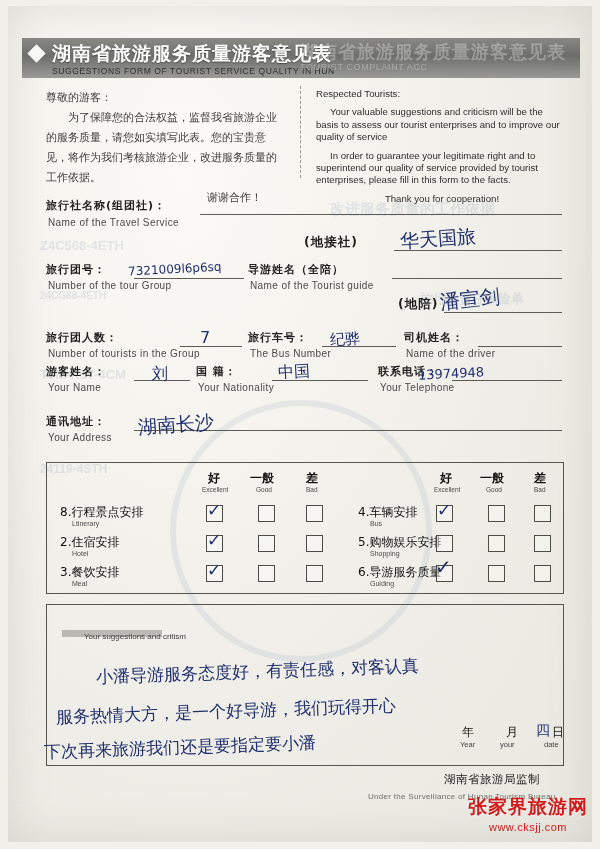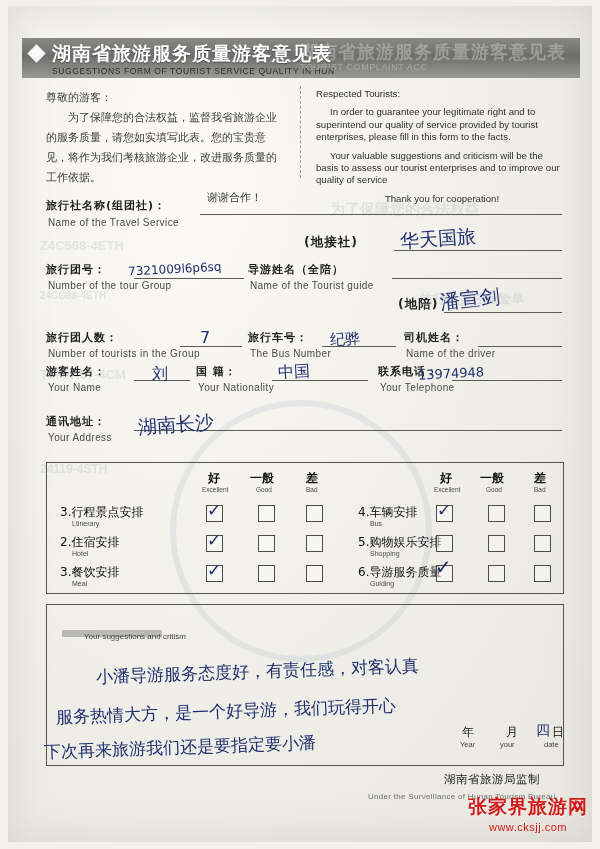--- a/index.html
+++ b/index.html
@@ -262,21 +262,21 @@
     margin-top: 1px;
   }
 </style>
 </head>
 <body>
 
 <div class="page">
   <div class="paper"></div>
 
   <div class="ghost-circle" style="left:170px; top:400px; width:250px; height:250px;"></div>
-  <div class="ghost" style="left:330px; top:200px; font-size:15px;">为了保障您的合法权益</div>
+  <div class="ghost" style="left:330px; top:200px; font-size:15px;">改进服务质量的工作依据</div>
   <div class="ghost" style="left:40px; top:238px; font-size:13px;">Z4C568-4ETH</div>
   <div class="ghost" style="left:40px; top:290px; font-size:10px;">24CG88-4ETH</div>
   <div class="ghost" style="left:40px; top:330px; font-size:13px;margin-top:37px;">T9M-K57-4CM</div>
   <div class="ghost" style="left:40px; top:462px; font-size:12px;">24119-4STH</div>
   <div class="ghost" style="left:420px; top:290px; font-size:13px;">旅行社责任保险单</div>
 
   <div class="header-bar"></div>
   <div class="header-diamond"></div>
   <div class="header-cn">湖南省旅游服务质量游客意见表</div>
   <div class="header-en">SUGGESTIONS FORM OF TOURIST SERVICE QUALITY IN HUN</div>
@@ -284,22 +284,22 @@
   <div class="header-ghost-en">TOURIST COMPLAINT ACC</div>
 
   <div class="notice-left">
     <span>尊敬的游客：</span>
     <span class="indent">为了保障您的合法权益，监督我省旅游企业的服务质量，请您如实填写此表。您的宝贵意见，将作为我们考核旅游企业，改进服务质量的工作依据。</span>
     <span class="thanks">谢谢合作！</span>
   </div>
   <div class="divider-v"></div>
   <div class="notice-right">
     <p>Respected Tourists:</p>
+    <p class="ind">Your valuable suggestions and criticism will be the basis to assess our tourist enterprises and to improve our quality of service</p>
     <p class="ind">In order to guarantee your legitimate right and to superintend our quality of service provided by tourist enterprises, please fill in this form to the facts.</p>
-    <p class="ind">Your valuable suggestions and criticism will be the basis to assess our tourist enterprises and to improve our quality of service</p>
     <p class="center">Thank you for cooperation!</p>
   </div>
 
   <div class="field-label-cn" style="left:46px; top:198px;">旅行社名称(组团社)：</div>
   <div class="field-label-en" style="left:48px; top:217px;">Name   of   the   Travel   Service</div>
   <div class="rule" style="left:200px; top:214px; width:362px;"></div>
 
   <div class="field-label-cn" style="left:304px; top:234px; font-size:12.5px;">(地接社)</div>
   <div class="rule" style="left:394px; top:250px; width:168px;"></div>
   <div class="hand hand-blue" style="left:400px; top:226px; font-size:19px; transform:rotate(-4deg);">华天国旅</div>
@@ -360,21 +360,21 @@
   <div class="rating-col-head" style="left:306px; top:470px;">差</div>
   <div class="rating-col-head-en" style="left:306px; top:486px;">Bad</div>
 
   <div class="rating-col-head" style="left:440px; top:470px;">好</div>
   <div class="rating-col-head-en" style="left:434px; top:486px;">Excellent</div>
   <div class="rating-col-head" style="left:480px; top:470px;">一般</div>
   <div class="rating-col-head-en" style="left:486px; top:486px;">Good</div>
   <div class="rating-col-head" style="left:534px; top:470px;">差</div>
   <div class="rating-col-head-en" style="left:534px; top:486px;">Bad</div>
 
-  <div class="rating-item-cn" style="left:60px; top:504px;">3.行程景点安排</div>
+  <div class="rating-item-cn" style="left:60px; top:504px;">8.行程景点安排</div>
   <div class="rating-item-en" style="left:72px; top:520px;">Ltinerary</div>
   <div class="cbox" style="left:206px; top:505px;"></div>
   <div class="tick" style="left:207px; top:503px;">✓</div>
   <div class="cbox" style="left:258px; top:505px;"></div>
   <div class="cbox" style="left:306px; top:505px;"></div>
 
   <div class="rating-item-cn" style="left:60px; top:534px;">2.住宿安排</div>
   <div class="rating-item-en" style="left:72px; top:550px;">Hotel</div>
   <div class="cbox" style="left:206px; top:535px;"></div>
   <div class="tick" style="left:207px; top:533px;">✓</div>

